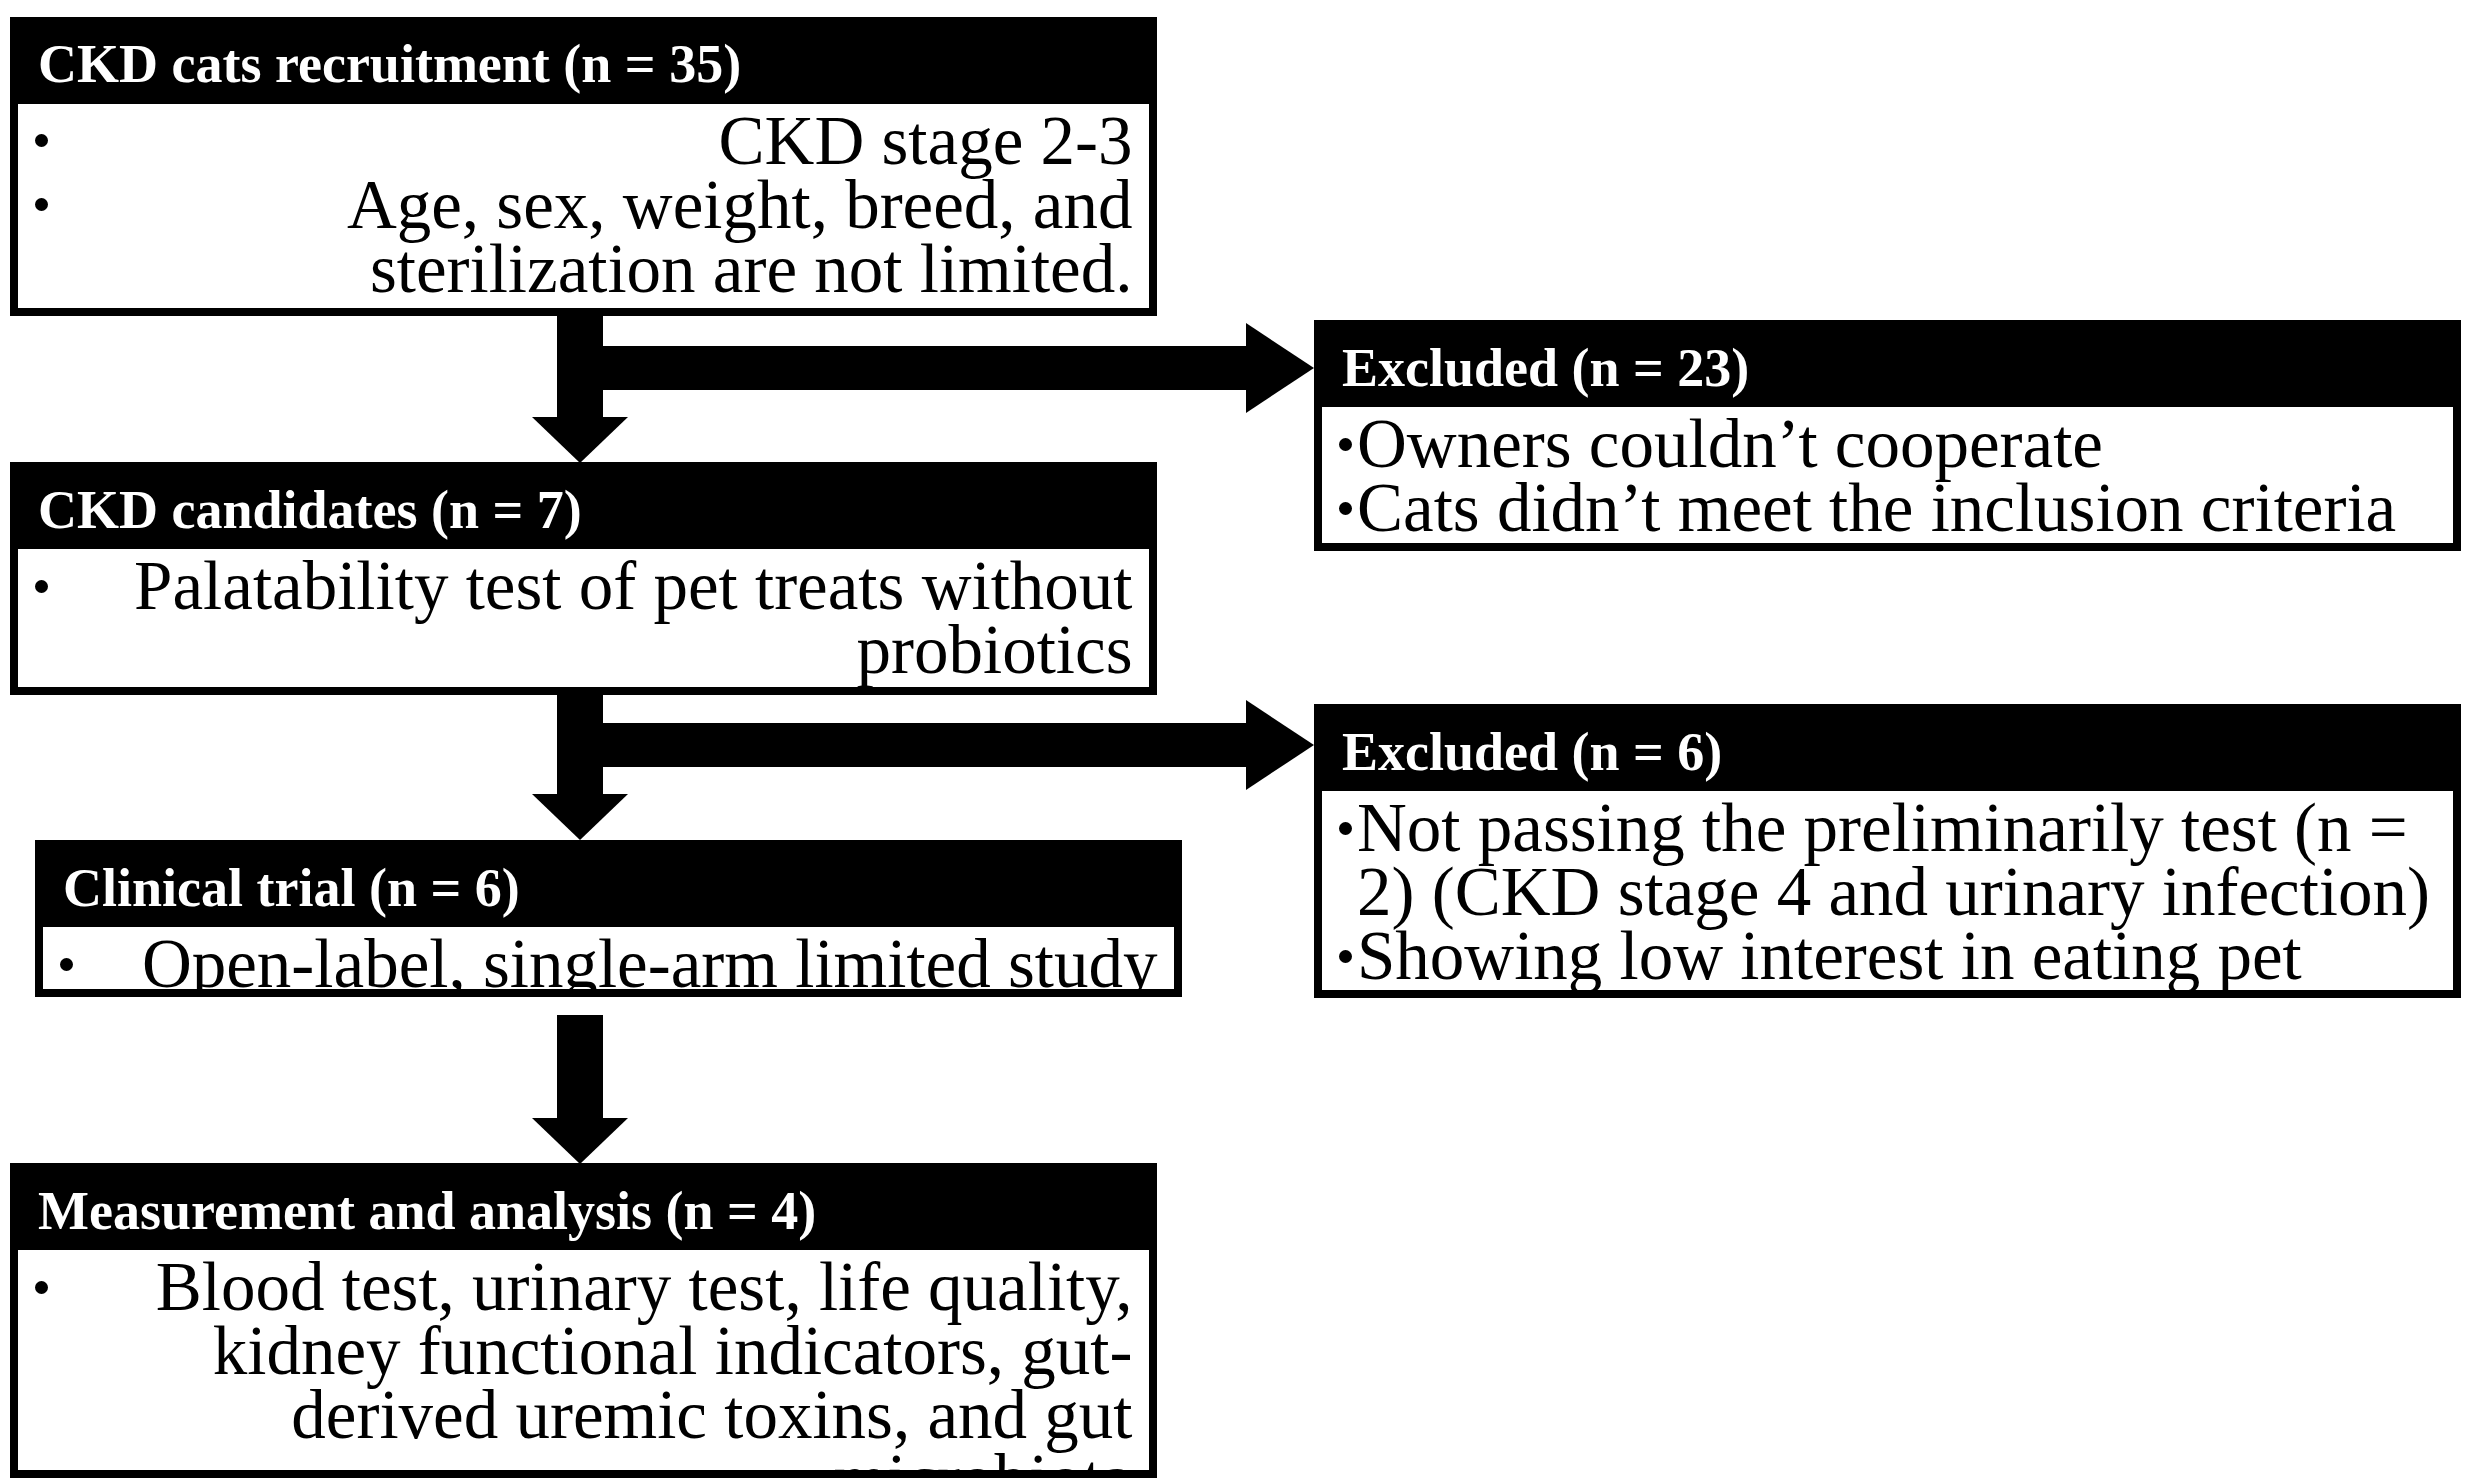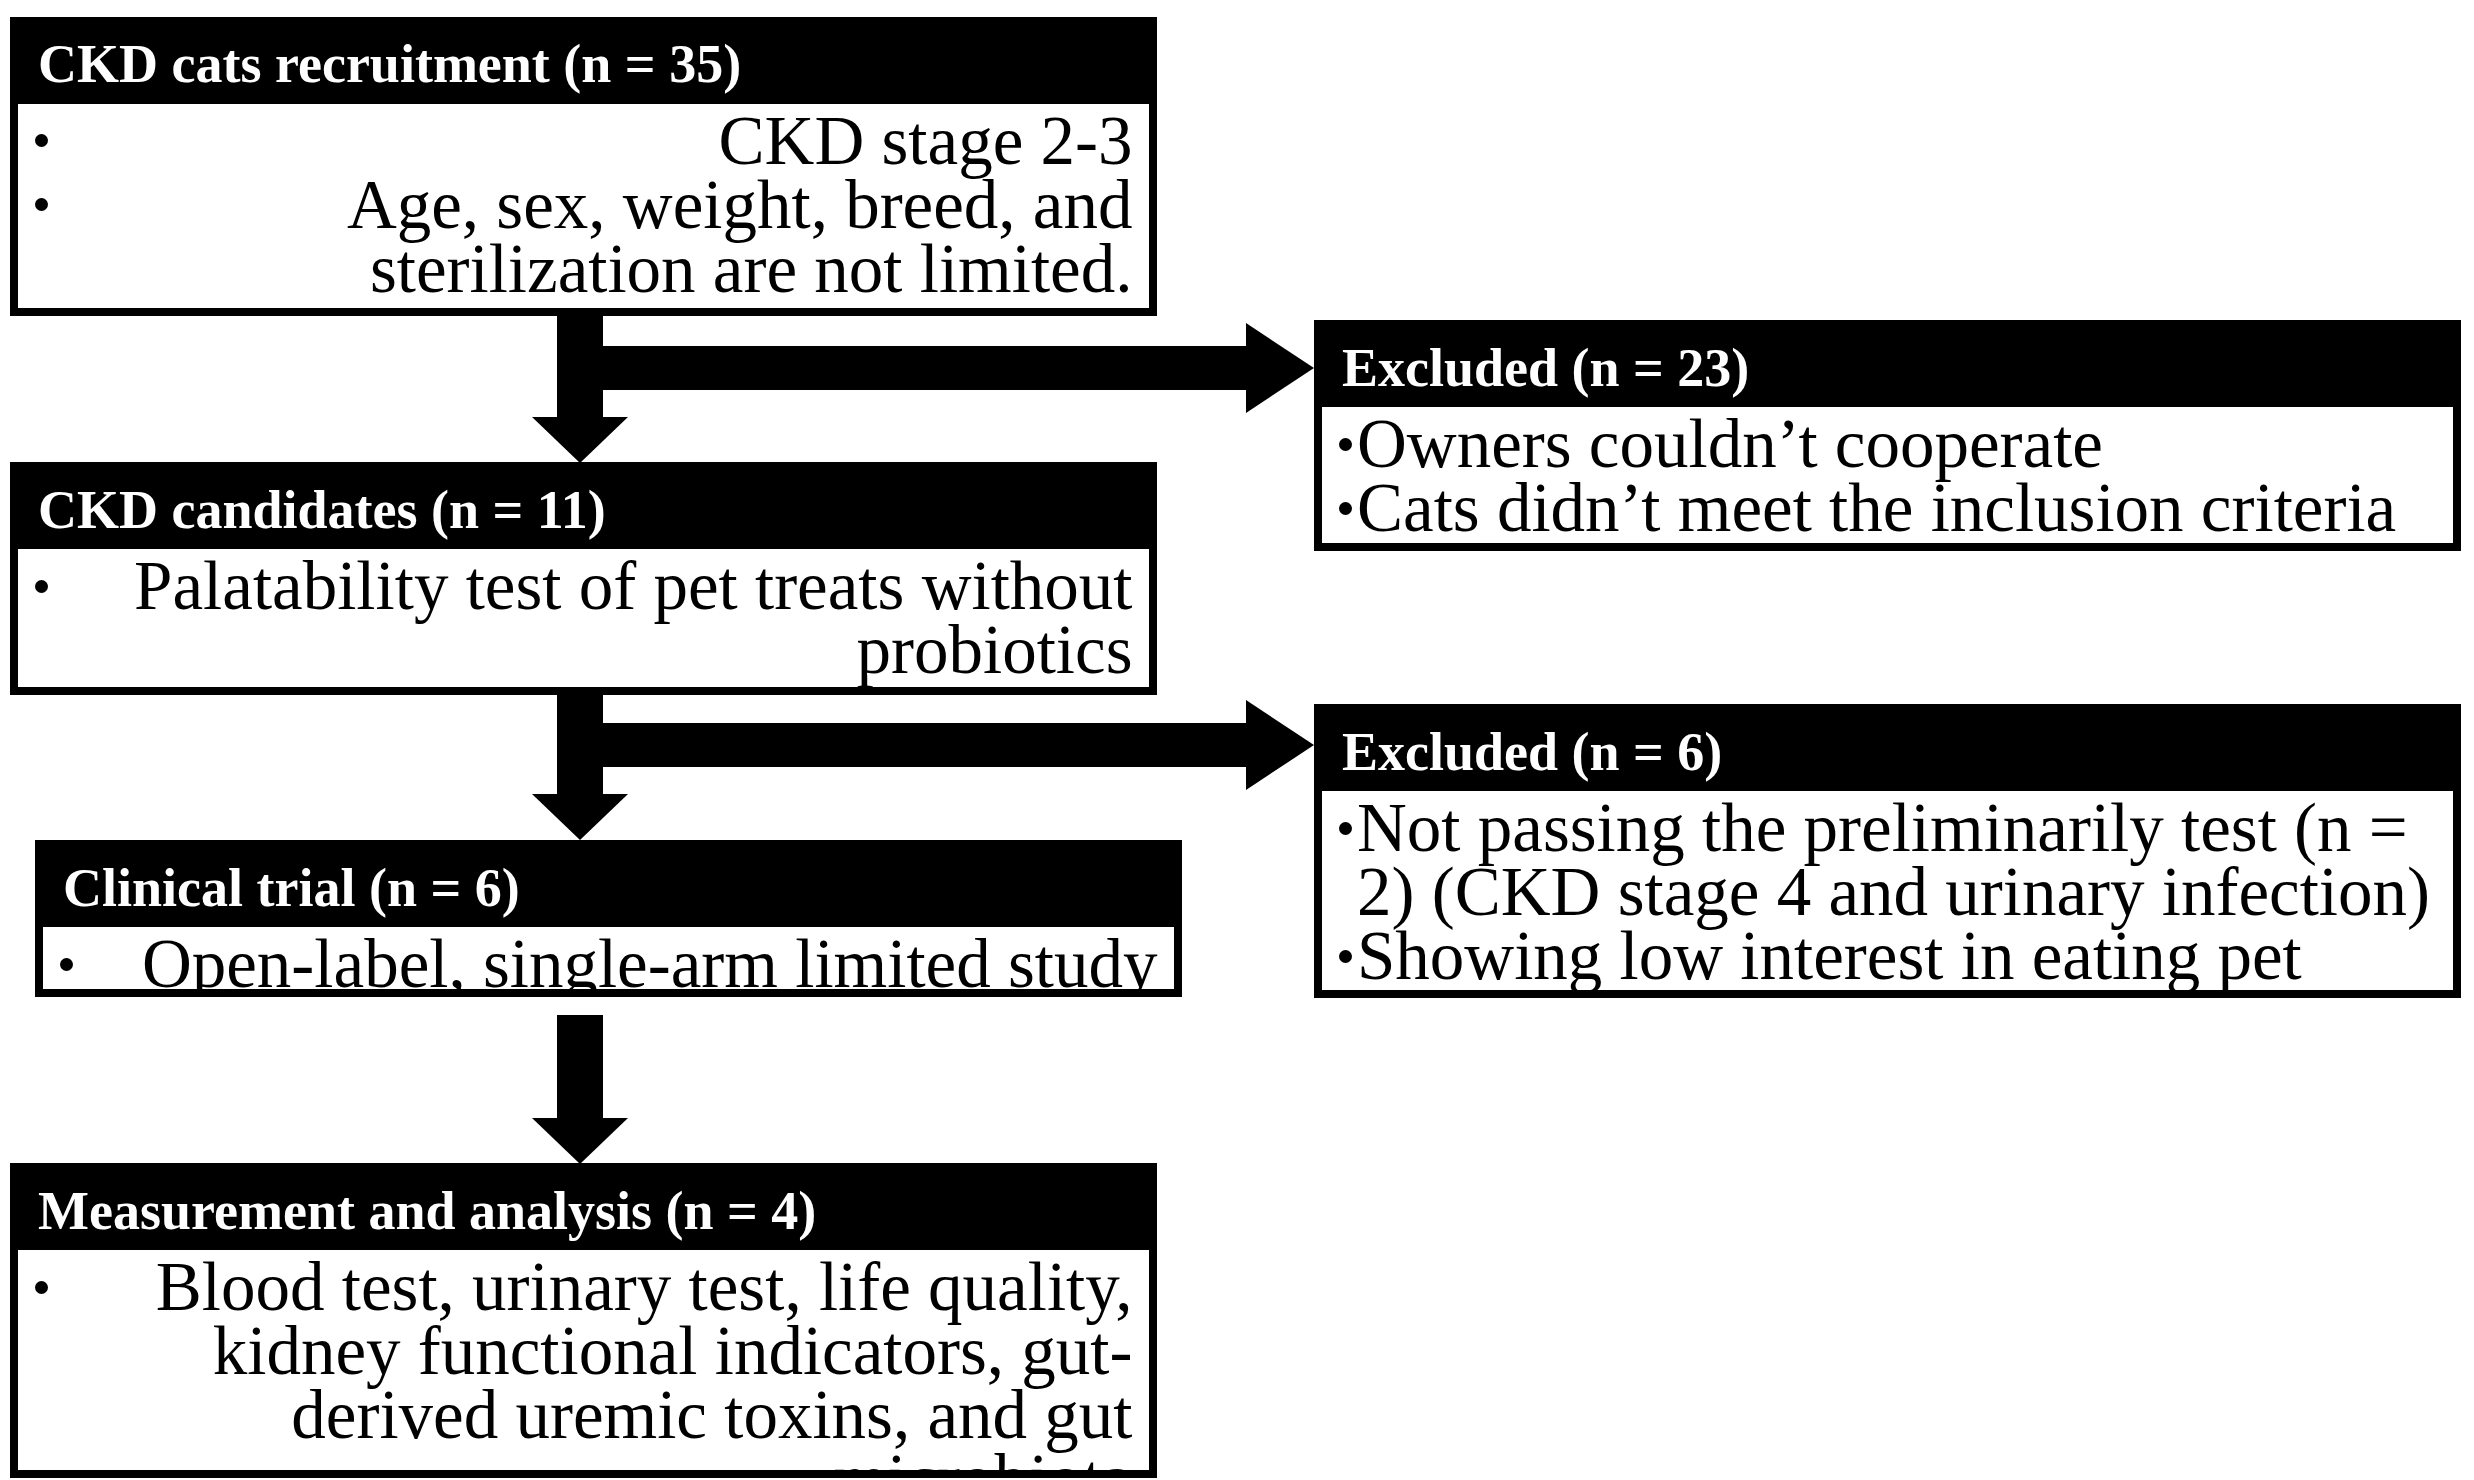--- a/index.html
+++ b/index.html
@@ -126,21 +126,21 @@
     <div class="box-body">
       <ul>
         <li><span>Owners couldn’t cooperate</span></li>
         <li><span>Cats didn’t meet the inclusion criteria</span></li>
       </ul>
     </div>
   </div>
 
   <div class="box col-main" style="top:462px; height:233px;">
     <div class="box-header">
-      <span>CKD candidates (n = 11)</span>
+      <span>CKD candidates (n = 7)</span>
     </div>
     <div class="box-body">
       <ul>
         <li><span>Palatability test of pet treats without probiotics</span></li>
         <li><span>Preliminary experiment</span></li>
       </ul>
     </div>
   </div>
 
   <div>

